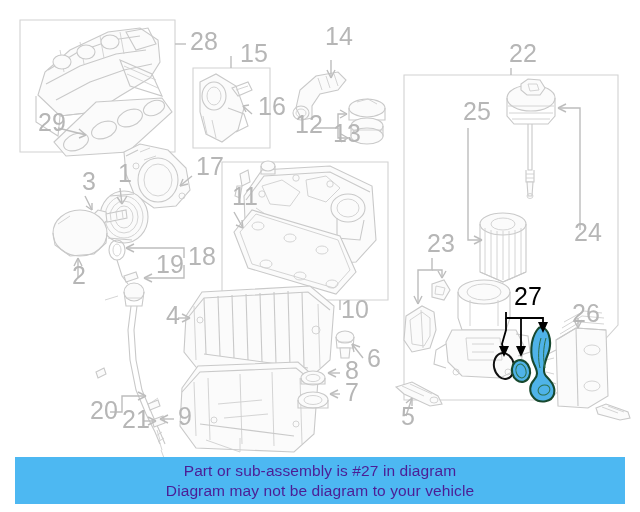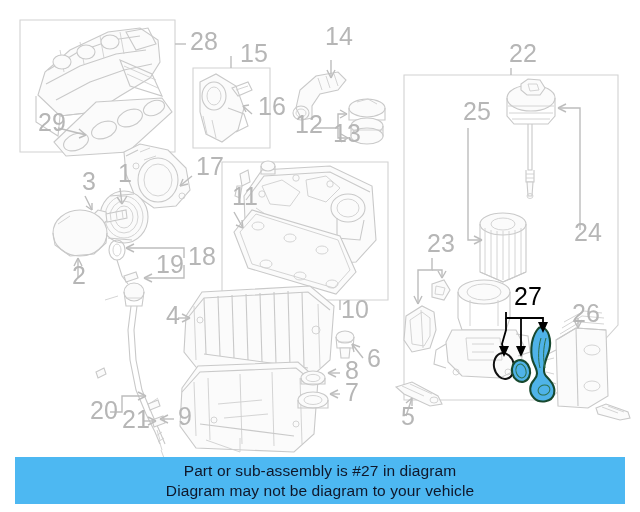--- a/index.html
+++ b/index.html
@@ -55,21 +55,21 @@
     background: #4db8f2;
     display: flex;
     flex-direction: column;
     align-items: center;
     justify-content: center;
     box-sizing: border-box;
   }
   #banner .banner-line {
     font-family: "Liberation Sans", sans-serif;
     font-size: 15.5px;
-    color: #0f172a;
+    color: #4c1d95;
     line-height: 20px;
     white-space: nowrap;
     letter-spacing: 0.1px;
   }
 </style>
 </head>
 <body>
 
 <div id="diagram-root">
 

